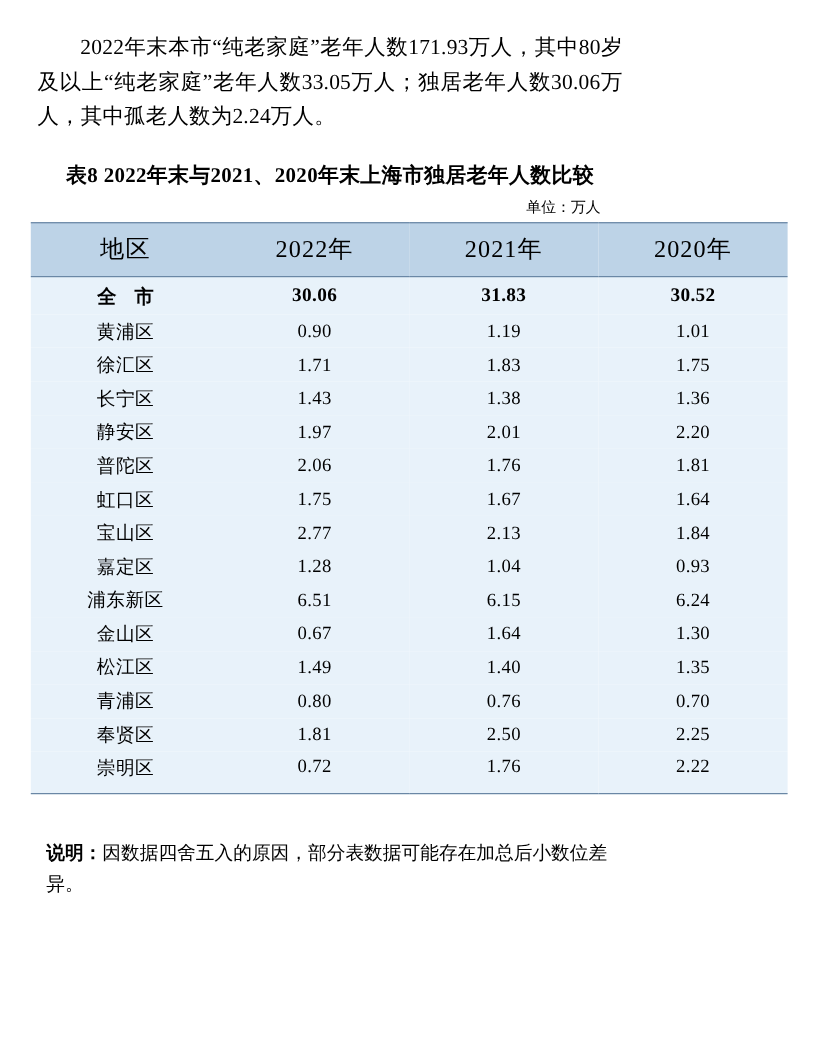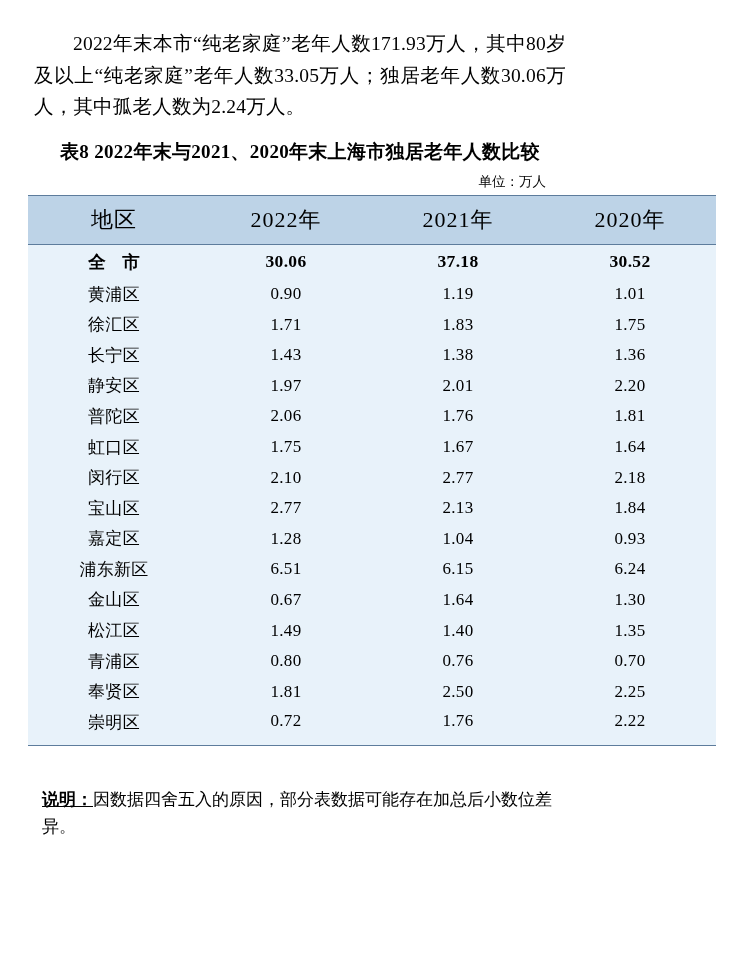--- a/index.html
+++ b/index.html
@@ -27,21 +27,21 @@
     line-height: 1.62;
     text-align: justify;
     text-indent: 2em;
     letter-spacing: 0.2px;
     margin: 8px 6px 0 6px;
   }
   .table-title {
     text-align: center;
     font-weight: bold;
     font-size: 19px;
-    margin-top: 16px;
+    margin-top: 23px;
     letter-spacing: 0.3px;
   }
   .unit-line {
     text-align: right;
     font-size: 13.5px;
     margin: 8px 26px 4px 0;
     font-family: Liberation Serif, serif;
   }
   table.data {
     border-collapse: collapse;
@@ -86,21 +86,21 @@
     height: 34px;
     vertical-align: top;
     padding-top: 4px;
     margin-top: 28px;
   }
   .note {
     font-size: 17px;
     margin: 40px 10px 0 14px;
     line-height: 1.6;
   }
-  .note b { font-weight: bold; text-decoration: underline; }
+  .note b { font-weight: bold; }
 </style>
 </head>
 <body>
 
 <div class="page">
 
   <p class="intro">2022年末本市“纯老家庭”老年人数171.93万人，其中80岁及以上“纯老家庭”老年人数33.05万人；独居老年人数30.06万人，其中孤老人数为2.24万人。</p>
 
   <div class="table-title">表8 2022年末与2021、2020年末上海市独居老年人数比较</div>
 
@@ -118,21 +118,21 @@
         <th>地区</th>
         <th>2022年</th>
         <th>2021年</th>
         <th>2020年</th>
       </tr>
     </thead>
     <tbody>
       <tr class="total">
         <td class="name">全  市</td>
         <td>30.06</td>
-        <td>37.18</td>
+        <td>31.83</td>
         <td>30.52</td>
       </tr>
       <tr>
         <td>黄浦区</td>
         <td>0.90</td>
         <td>1.19</td>
         <td>1.01</td>
       </tr>
       <tr>
         <td>徐汇区</td>
@@ -158,26 +158,20 @@
         <td>1.76</td>
         <td>1.81</td>
       </tr>
       <tr>
         <td>虹口区</td>
         <td>1.75</td>
         <td>1.67</td>
         <td>1.64</td>
       </tr>
       <tr>
-        <td>闵行区</td>
-        <td>2.10</td>
-        <td>2.77</td>
-        <td>2.18</td>
-      </tr>
-      <tr>
         <td>宝山区</td>
         <td>2.77</td>
         <td>2.13</td>
         <td>1.84</td>
       </tr>
       <tr>
         <td>嘉定区</td>
         <td>1.28</td>
         <td>1.04</td>
         <td>0.93</td>

